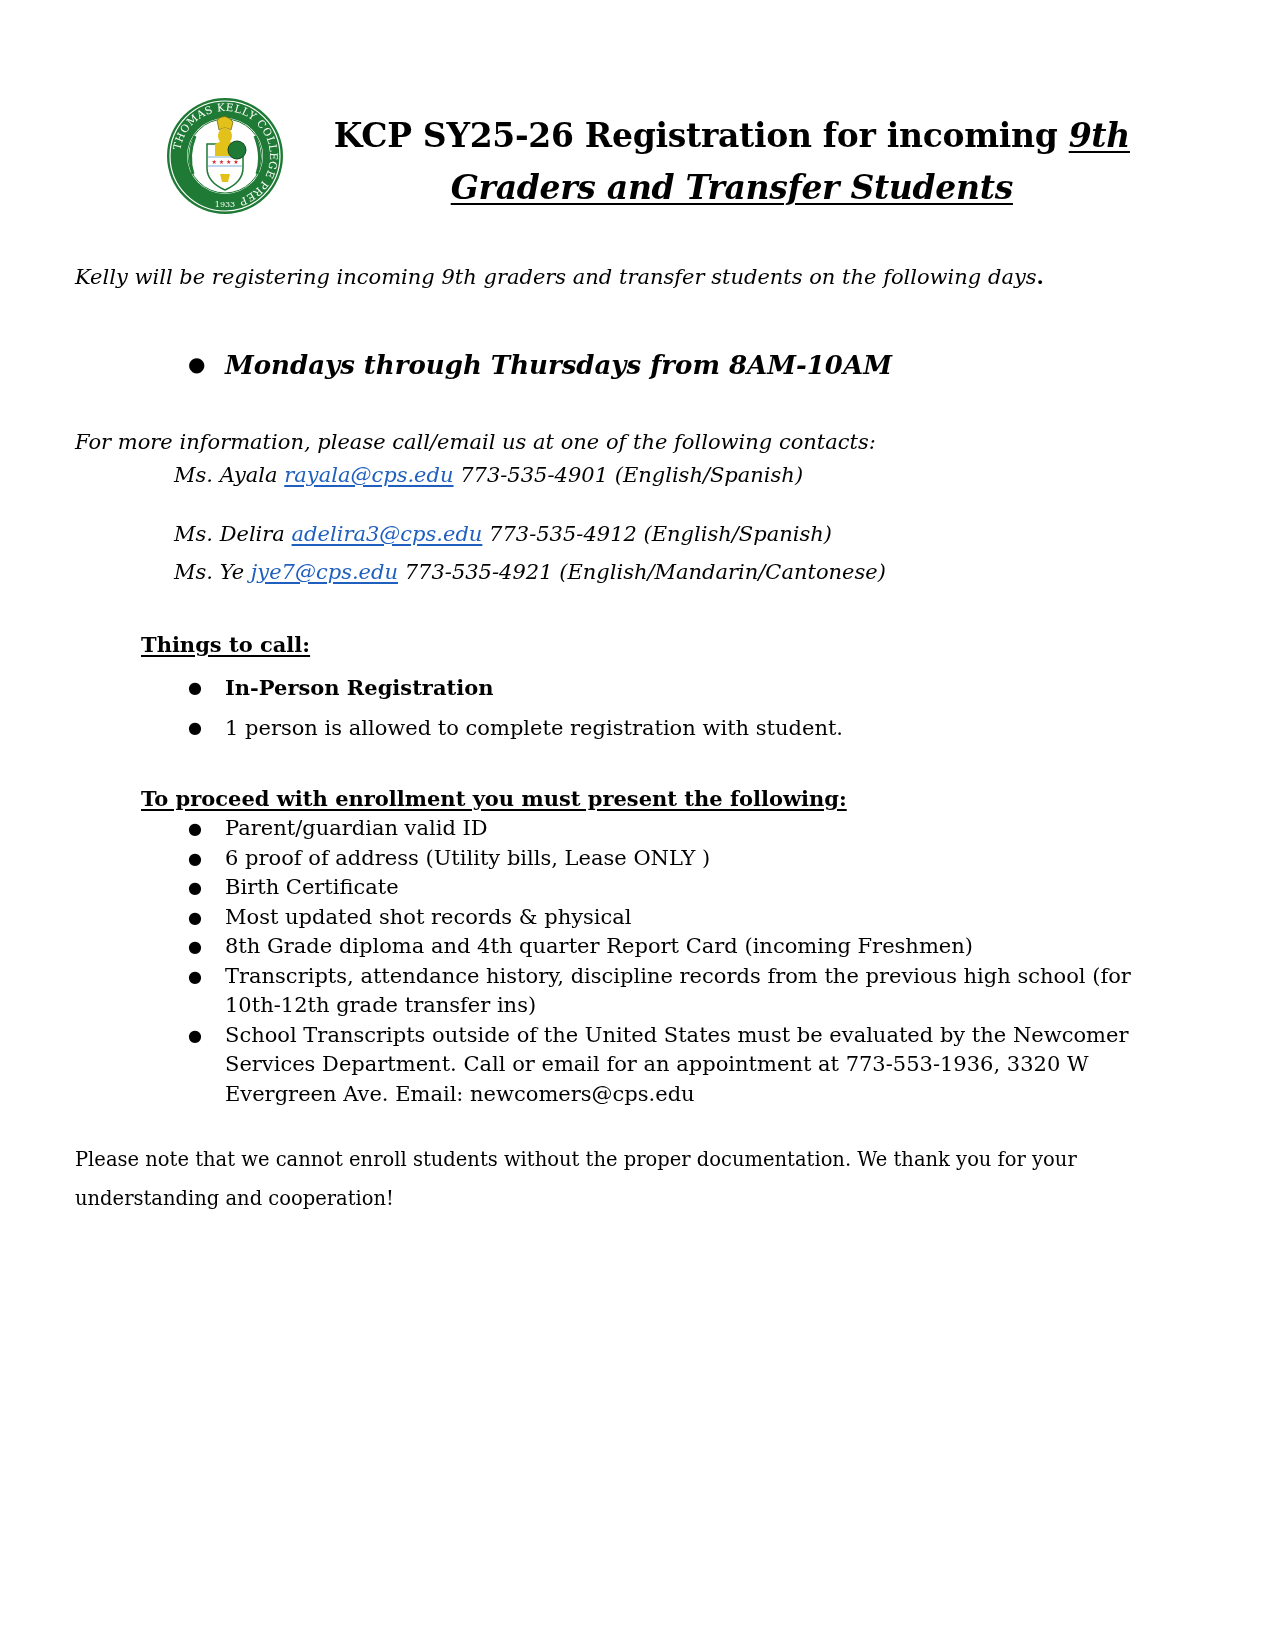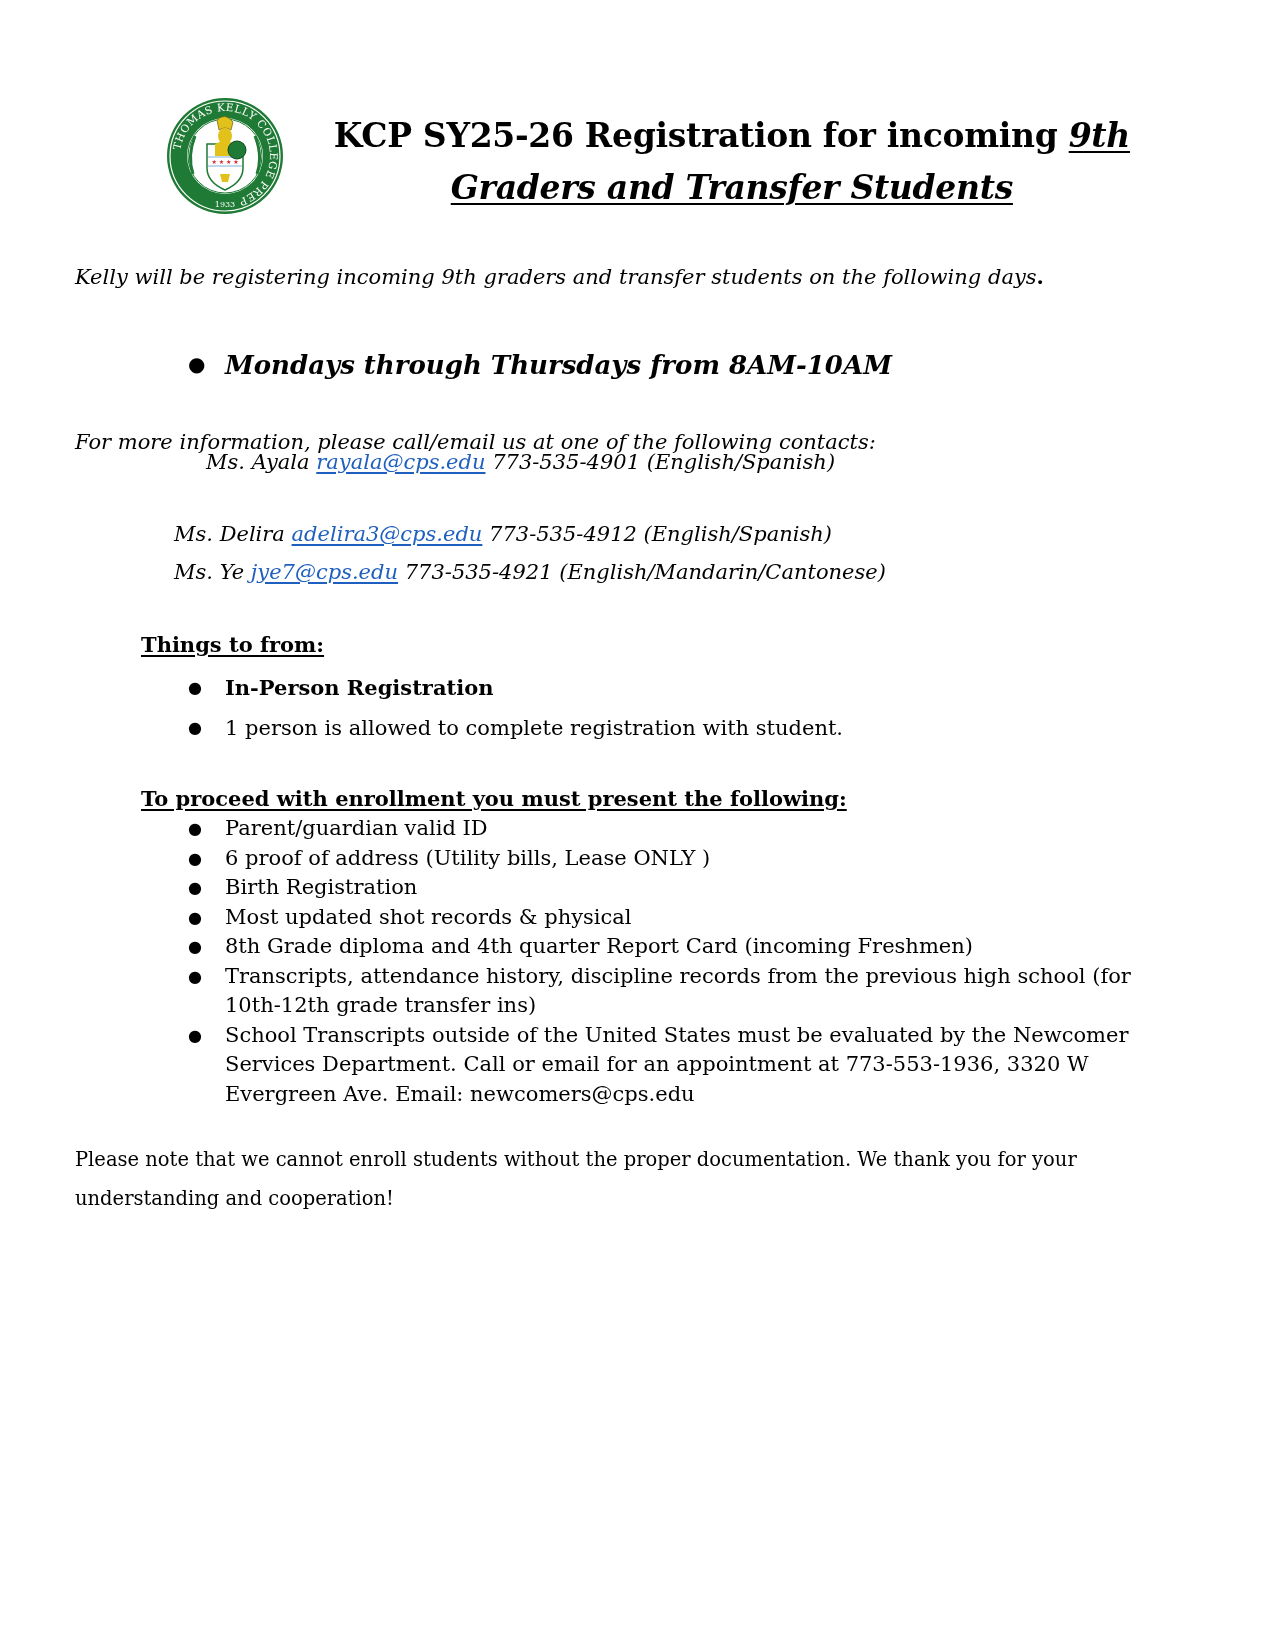--- a/index.html
+++ b/index.html
@@ -174,50 +174,50 @@
       <div class="u-it">Graders and Transfer Students</div>
     </div>
   </div>
 
   <div class="abs intro"><span>Kelly will be registering incoming 9th graders and transfer students on the following days</span><span class="dot">.</span></div>
 
   <div class="abs schedule"><span class="bullet">●</span><span>Mondays through Thursdays from 8AM-10AM</span></div>
 
   <div class="abs moreinfo">For more information, please call/email us at one of the following contacts:</div>
 
-  <div class="abs contact" style="top:450px;margin-left:32px;">
+  <div class="abs contact" style="top:463px;">
     <span>Ms. Ayala</span>
     <a href="#">rayala@cps.edu</a>
     <span>773-535-4901</span>
     <span>(English/Spanish)</span>
   </div>
   <div class="abs contact" style="top:522px;">
     <span>Ms. Delira</span>
     <a href="#">adelira3@cps.edu</a>
     <span>773-535-4912</span>
     <span>(English/Spanish)</span>
   </div>
   <div class="abs contact" style="top:560px;">
     <span>Ms. Ye</span>
     <a href="#">jye7@cps.edu</a>
     <span>773-535-4921</span>
     <span>(English/Mandarin/Cantonese)</span>
   </div>
 
-  <div class="abs section-heading" style="top:632px;">Things to from:</div>
+  <div class="abs section-heading" style="top:632px;">Things to call:</div>
   <ul class="list notes" style="top:668px;">
     <li class="strong"><span class="bullet">●</span><span>In-Person Registration</span></li>
     <li><span class="bullet">●</span><span>1 person is allowed to complete registration with student.</span></li>
   </ul>
 
   <div class="abs section-heading" style="top:786px;">To proceed with enrollment you must present the following:</div>
   <ul class="list docs" style="top:814px;">
     <li><span class="bullet">●</span><span>Parent/guardian valid ID</span></li>
     <li><span class="bullet">●</span><span>6 proof of address (Utility bills, Lease ONLY )</span></li>
-    <li><span class="bullet">●</span><span>Birth Registration</span></li>
+    <li><span class="bullet">●</span><span>Birth Certificate</span></li>
     <li><span class="bullet">●</span><span>Most updated shot records &amp; physical</span></li>
     <li><span class="bullet">●</span><span>8th Grade diploma and 4th quarter Report Card (incoming Freshmen)</span></li>
     <li><span class="bullet">●</span><span>Transcripts, attendance history, discipline records from the previous high school (for 10th-12th grade transfer ins)</span></li>
     <li><span class="bullet">●</span><span>School Transcripts outside of the United States must be evaluated by the Newcomer Services Department. Call or email for an appointment at 773-553-1936, 3320 W Evergreen Ave. Email: newcomers@cps.edu</span></li>
   </ul>
 
   <div class="closing">Please note that we cannot enroll students without the proper documentation. We thank you for your understanding and cooperation!</div>
 
 </div>
 

